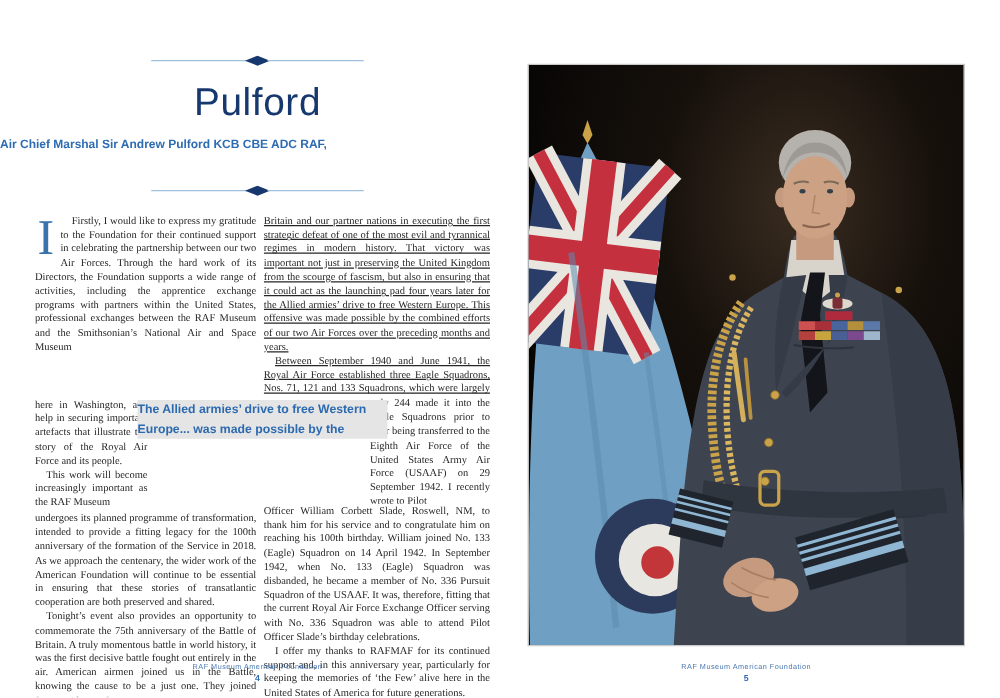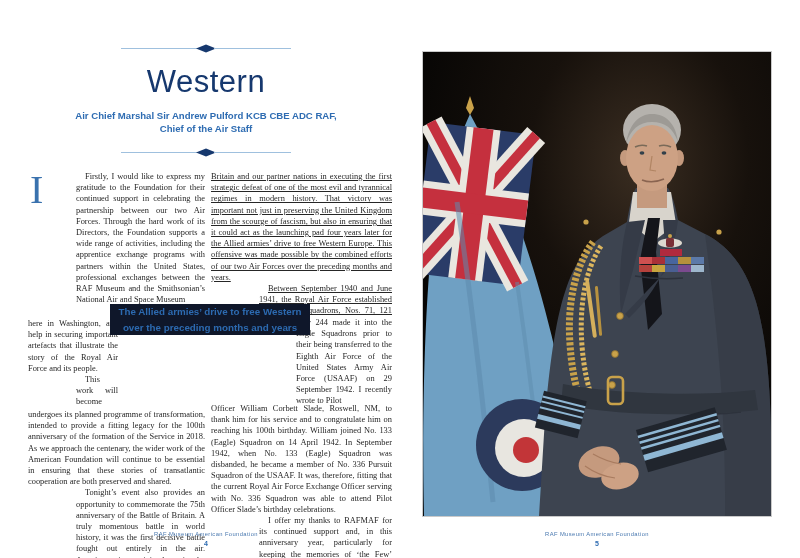--- a/index.html
+++ b/index.html
@@ -6,40 +6,40 @@
   .spread{position:relative;width:800px;height:558px;background:#ffffff;overflow:hidden;
           font-family:"Liberation Serif",serif;}
   
   .divider{position:absolute;left:121px;width:170px;height:9px;display:flex;align-items:center;}
   .divider .line{flex:1;height:1px;background:#9fc0de;}
   .divider svg{display:block;margin:0 -2px;}
   
   .title{position:absolute;top:64px;left:0;width:412px;text-align:center;
          font-family:"Liberation Sans",sans-serif;font-size:31px;font-weight:400;
          color:#16386e;letter-spacing:.5px;}
-  .subtitle{position:absolute;top:109px;left:0;width:412px;text-align:center;
+  .subtitle{position:absolute;top:109px;left:0;width:412px;
             font-family:"Liberation Sans",sans-serif;font-size:9.6px;font-weight:700;
             color:#2e6cb2;line-height:13px;}
   
   .col{position:absolute;top:171px;font-size:8.4px;line-height:11.2px;color:#262626;
        text-align:justify;}
   .col p{margin:0;}
-  .col .indent{text-indent:9px;margin-left:48px;}
+  .col .indent{text-indent:9px;}
   .col1{left:28px;width:177px;}
   .col2{left:211px;width:181px;}
   .seg{overflow:hidden;}
   .col1 .seg1{height:147px;}
   .col1 .narrow{width:90px;height:91px;}
   .col2 .seg1{height:146px;text-decoration:underline;}
   .col2 .narrow{margin-left:85px;width:96px;height:86px;}
   .dropcap{float:left;font-family:"Liberation Serif",serif;font-size:40px;line-height:32px;
            color:#3a72ae;margin:3px 5px 0 2px;}
   
-  .pullquote{position:absolute;left:110px;top:304px;width:200px;text-align:center;
-             background:#0f172a;font-family:"Liberation Sans",sans-serif;font-weight:700;
+  .pullquote{position:absolute;left:110px;top:320px;width:200px;
+             background:#e5e5e5;font-family:"Liberation Sans",sans-serif;font-weight:700;
              font-size:9.8px;line-height:15.6px;color:#2c6ab0;}
   
   .footer{position:absolute;top:531px;text-align:center;
           font-family:"Liberation Sans",sans-serif;color:#4a79b0;}
   .footer .fname{font-size:5.8px;letter-spacing:.4px;}
   .footer .fpage{font-size:7px;font-weight:700;color:#2e6cb2;margin-top:3px;}
   .footer-left{left:0;width:412px;}
   .footer-right{left:400px;width:394px;}
   
   .photo{position:absolute;left:423px;top:52px;width:348px;height:464px;
@@ -52,24 +52,23 @@
 <div class="spread">
 
   <div class="divider" style="top:44px;">
     <span class="line"></span>
     <svg width="20" height="9" viewBox="0 0 20 9">
       <polygon points="0,4.5 10,0.5 20,4.5 10,8.5" fill="#16386e"></polygon>
     </svg>
     <span class="line"></span>
   </div>
 
-  <div class="title">Western</div>
+  <div class="title">Pulford</div>
   <div class="subtitle">
     <div>Air Chief Marshal Sir Andrew Pulford KCB CBE ADC RAF,</div>
-    <div>Chief of the Air Staff</div>
   </div>
 
   <div class="divider" style="top:148px;">
     <span class="line"></span>
     <svg width="20" height="9" viewBox="0 0 20 9">
       <polygon points="0,4.5 10,0.5 20,4.5 10,8.5" fill="#16386e"></polygon>
     </svg>
     <span class="line"></span>
   </div>
 
@@ -97,21 +96,21 @@
       <p>only 244 made it into the Eagle Squadrons prior to their being transferred to the Eighth Air Force of the United States Army Air Force (USAAF) on 29 September 1942. I recently wrote to Pilot</p>
     </div>
     <div class="seg">
       <p>Officer William Corbett Slade, Roswell, NM, to thank him for his service and to congratulate him on reaching his 100th birthday. William joined No. 133 (Eagle) Squadron on 14 April 1942. In September 1942, when No. 133 (Eagle) Squadron was disbanded, he became a member of No. 336 Pursuit Squadron of the USAAF. It was, therefore, fitting that the current Royal Air Force Exchange Officer serving with No. 336 Squadron was able to attend Pilot Officer Slade’s birthday celebrations.</p>
       <p class="indent">I offer my thanks to RAFMAF for its continued support and, in this anniversary year, particularly for keeping the memories of ‘the Few’ alive here in the United States of America for future generations.</p>
     </div>
   </div>
 
   <div class="pullquote">
     <div>The Allied armies’ drive to free Western</div>
-    <div>over the preceding months and years</div>
+    <div>Europe... was made possible by the</div>
   </div>
 
   <div class="photo">
     <svg viewBox="0 0 348 464" preserveAspectRatio="none">
       <defs>
         <radialGradient id="bgGrad" cx="62%" cy="24%" r="70%">
           <stop offset="0%" stop-color="#3a2d21"></stop>
           <stop offset="45%" stop-color="#17110c"></stop>
           <stop offset="100%" stop-color="#060504"></stop>
         </radialGradient>

